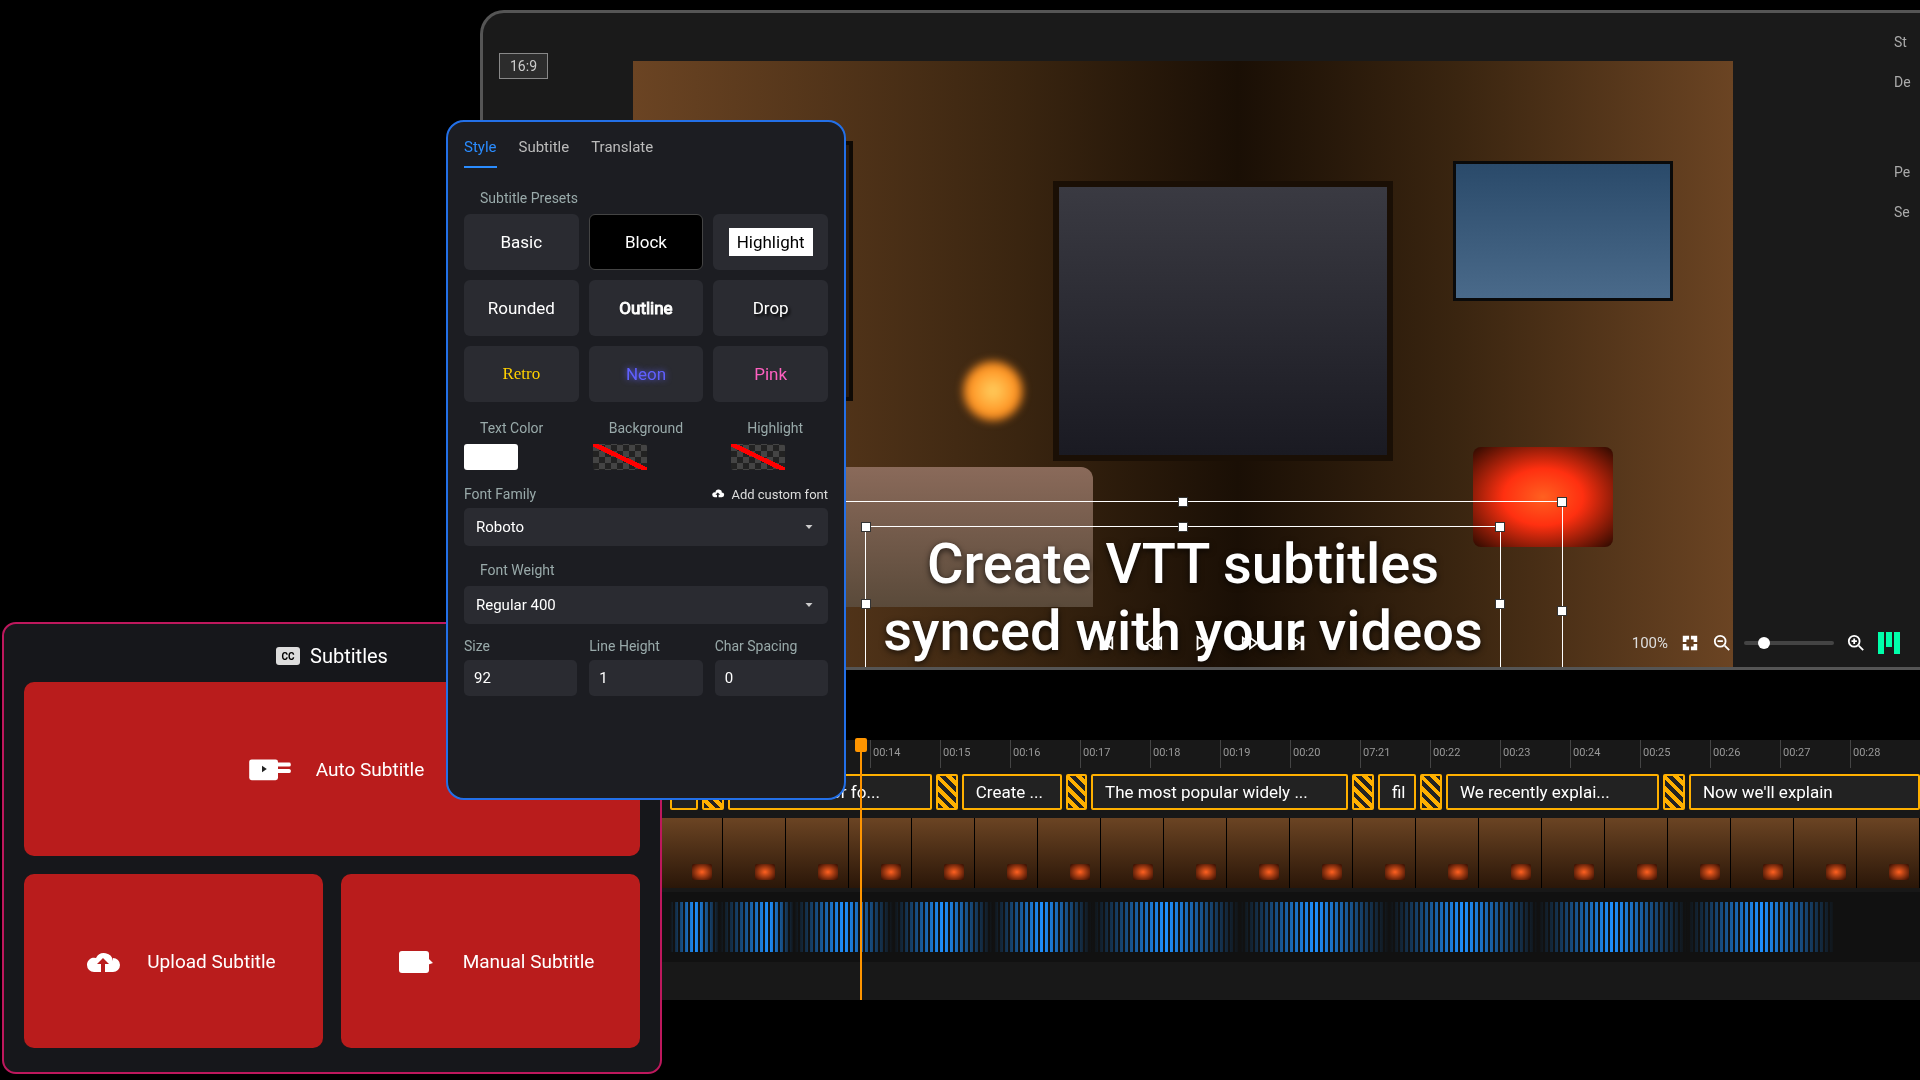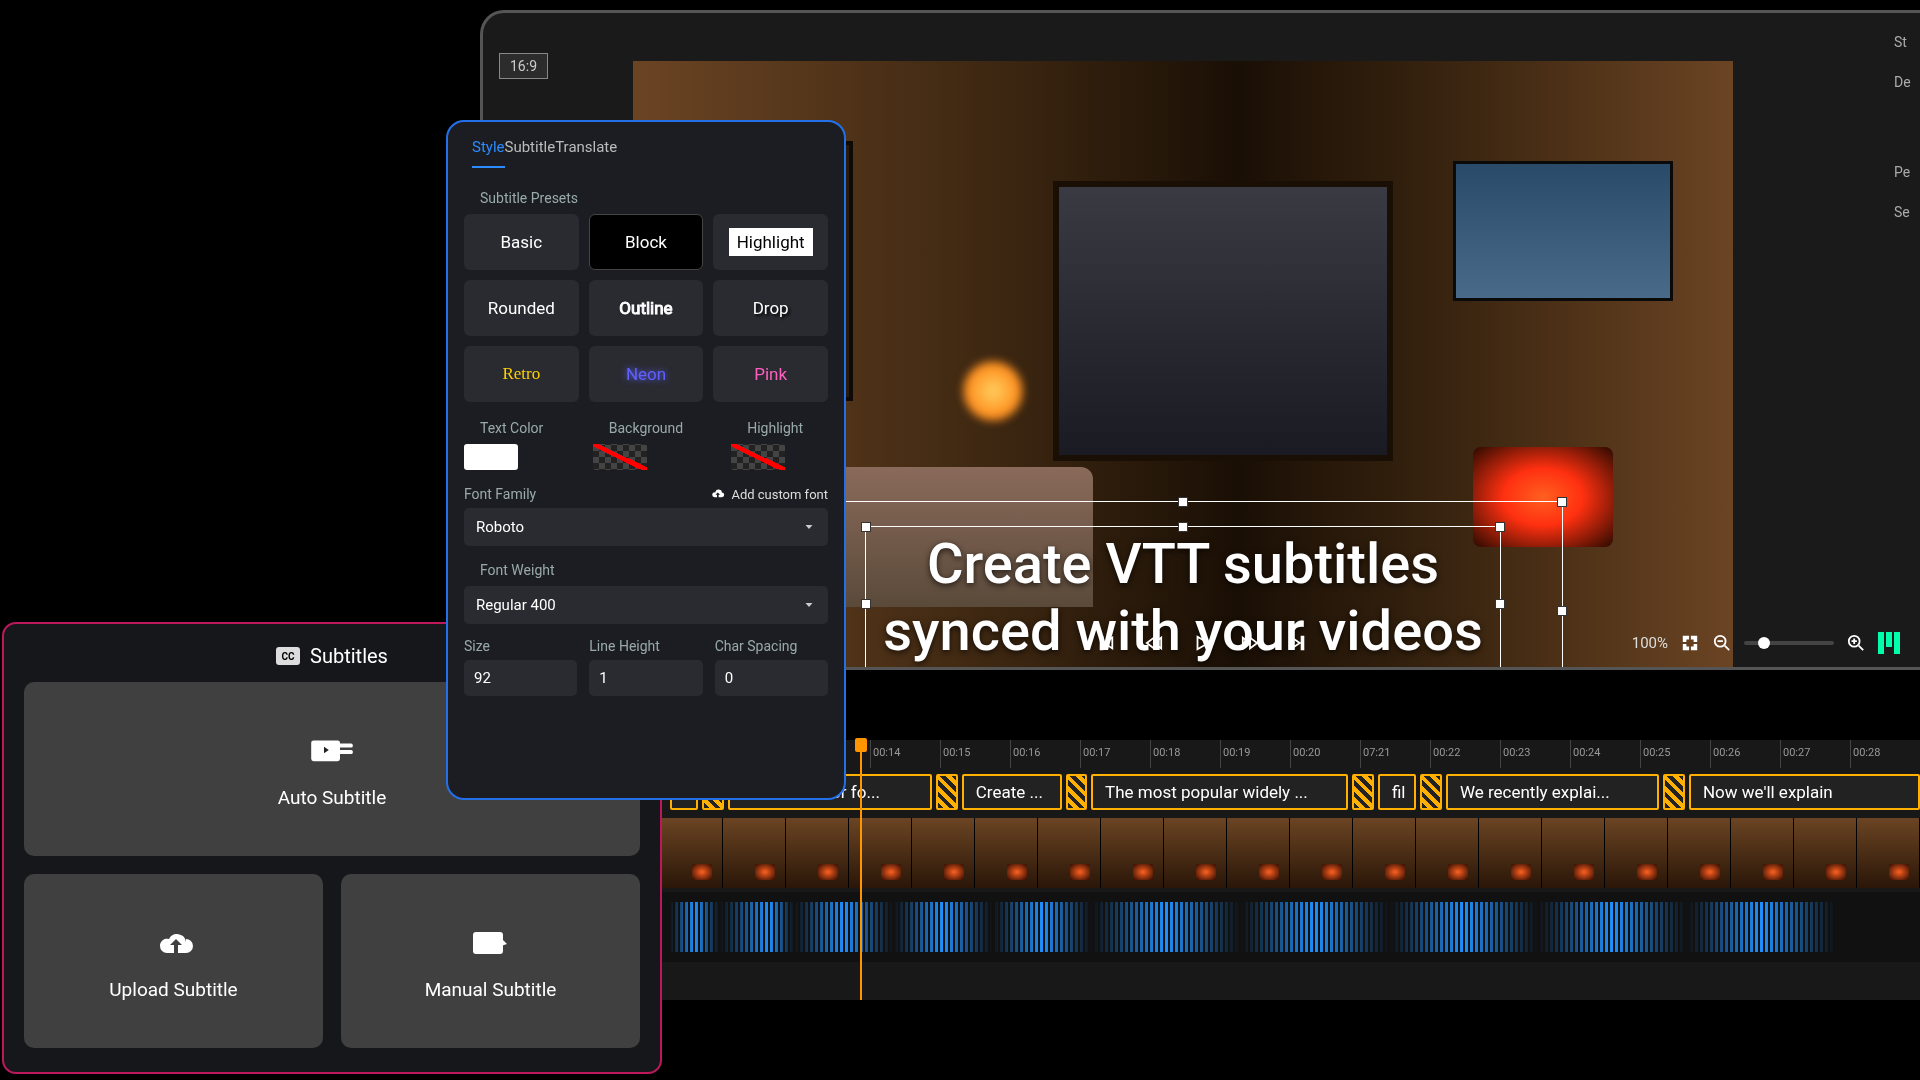--- a/index.html
+++ b/index.html
@@ -102,21 +102,21 @@
   mask: repeating-linear-gradient(90deg,#000 0 3px,transparent 3px 5px);
   -webkit-mask: repeating-linear-gradient(90deg,#000 0 3px,transparent 3px 5px);
 }
 
 
 .style-panel {
   position:absolute; top:120px; left:446px; width:400px; height:680px;
   background:#1c1d22; border:2px solid #2370e8; border-radius:18px; padding:0;
   z-index:30;
 }
-.style-tabs { display:flex; padding:10px 24px 0; font-size:15px;text-align:center; }
+.style-tabs { display:flex; gap:22px; padding:10px 16px 0; font-size:15px;text-align:center; }
 .style-tab { color:#bbb; padding:6px 0 10px; cursor:pointer; }
 .style-tab.active { color:#2a8cff; border-bottom:2px solid #2a8cff; }
 .panel-body { padding:12px 16px; }
 .section-label { font-size:14px; color:#9aa; margin:10px 16px 8px; }
 .preset-grid { display:grid; grid-template-columns:repeat(3,1fr); gap:10px; }
 .preset { background:#2a2b31; border-radius:6px; height:56px; display:flex; align-items:center; justify-content:center; font-size:17px; cursor:pointer; }
 .preset.block { background:#000; border:1px solid #444; }
 .preset.highlight span { background:#fff; color:#000; padding:4px 8px; }
 .preset.outline { color:#fff; -webkit-text-stroke:1px #fff; text-shadow:0 0 2px #000; }
 .preset.drop { text-shadow:2px 2px 3px #000; }
@@ -143,21 +143,21 @@
 
 
 .subs-panel {
   position:absolute; top:622px; left:2px; width:660px; height:452px;
   background:#16171b; border:2px solid #be185d; border-radius:14px; padding:20px;
   z-index:20;
 }
 .subs-header { display:flex; justify-content:center; align-items:center; gap:10px; margin-bottom:14px; }
 .subs-header .cc { width:24px; height:18px; background:#ddd; border-radius:3px; display:flex; align-items:center; justify-content:center; font-size:10px; color:#000; font-weight:700; }
 .subs-header span.title { font-size:20px; }
-.big-btn { background:#404040; border-radius:10px; display:flex; flex-direction:column; align-items:center; justify-content:center; gap:16px; padding:30px; cursor:pointer; }
+.big-btn { background:#b91c1c; border-radius:10px; display:flex; flex-direction:row; align-items:center; justify-content:center; gap:16px; padding:30px; cursor:pointer; }
 .big-btn .bicon { width:60px; height:40px; display:flex; align-items:center; justify-content:center; }
 .big-btn .bicon svg { width:48px; height:40px; fill:#fff; }
 .big-btn .blabel { font-size:19px; }
 .auto-sub { width:100%; height:174px; margin-bottom:18px; }
 .sub-row { display:flex; gap:18px; }
 .sub-row .big-btn { flex:1; height:174px; }
 
 
 .right-rail { position:absolute; right:0; top:34px; width:32px; color:#aaa; font-size:14px; display:flex; flex-direction:column; gap:24px; align-items:flex-start; padding-left:6px; }
 </style>

